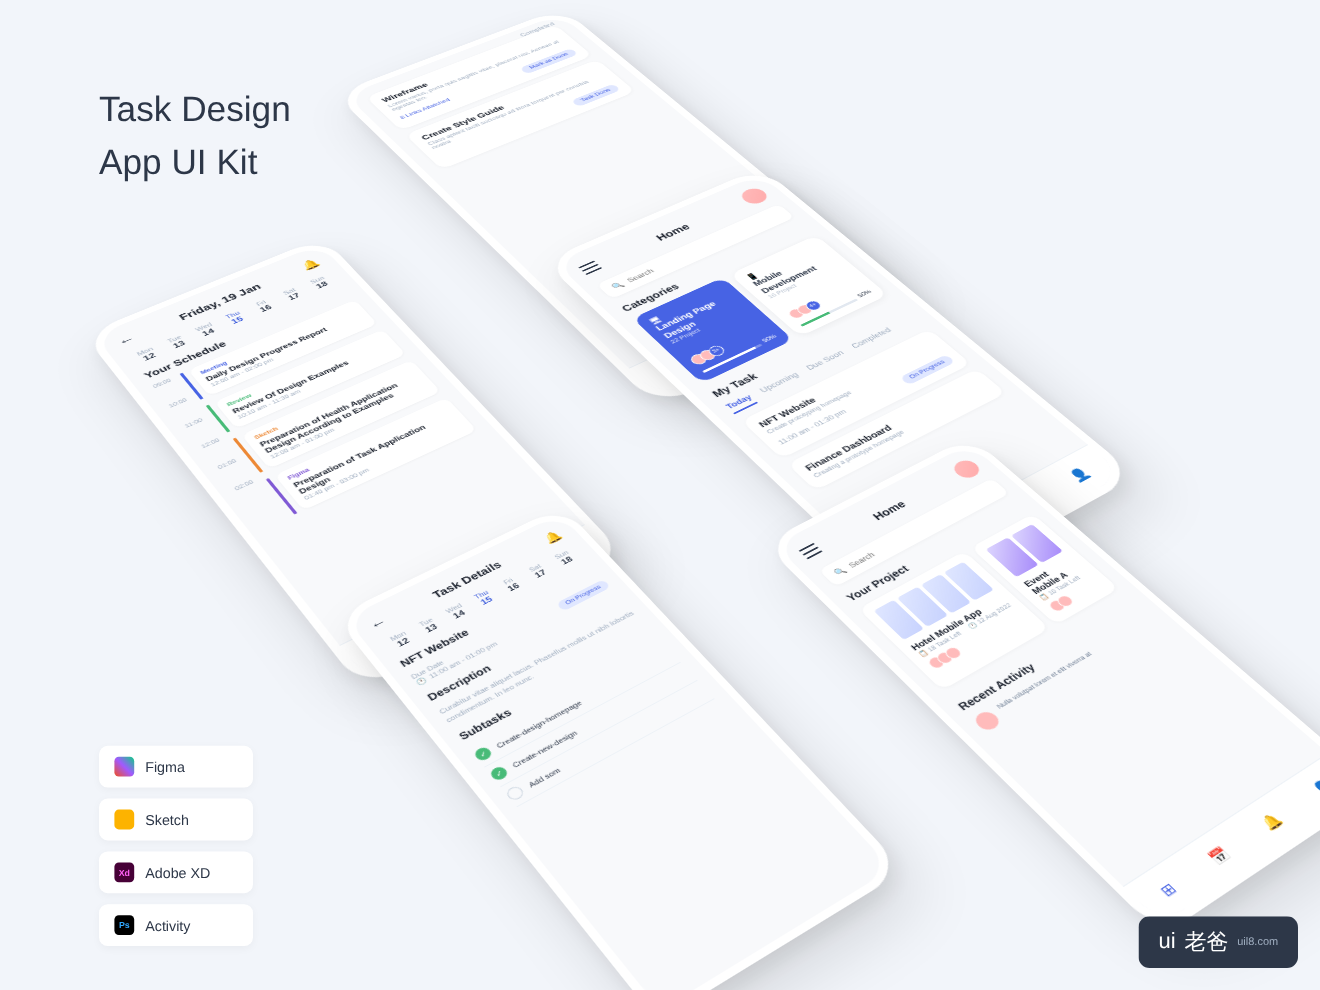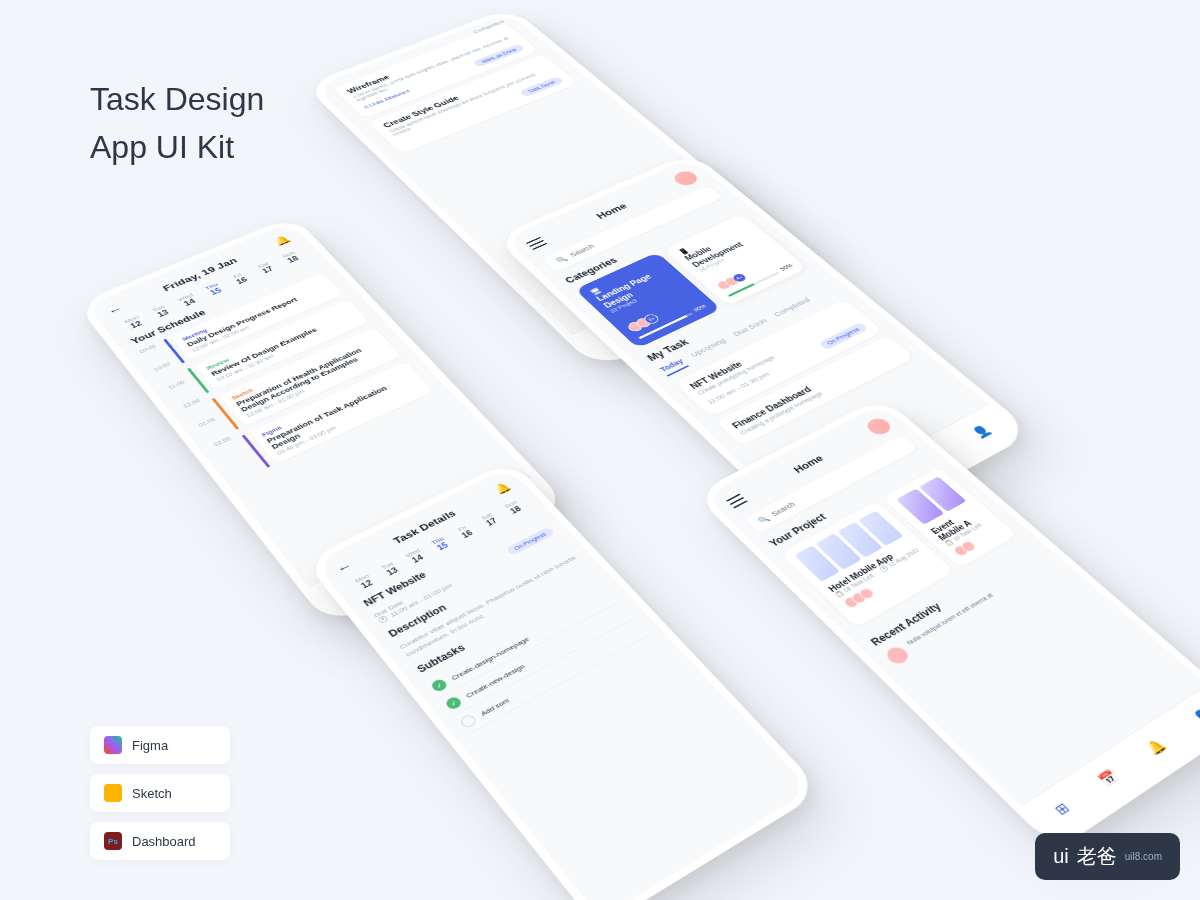--- a/index.html
+++ b/index.html
@@ -8,21 +8,21 @@
 .title-block { position: absolute; top: 75px; left: 90px; z-index: 10; }
 .title-block h1 { font-size: 32px; font-weight: 500; color: #2d3748; line-height: 1.5; }
 
 .tools { position: absolute; bottom: 40px; left: 90px; display: flex; flex-direction: column; gap: 10px; z-index: 10; }
 .tool-badge { background: #fff; border-radius: 8px; padding: 10px 14px; display: flex; align-items: center; gap: 10px; box-shadow: 0 2px 8px rgba(0,0,0,0.04); width: 140px; }
 .tool-icon { width: 18px; height: 18px; border-radius: 4px; display: flex; align-items: center; justify-content: center; }
 .tool-label { font-size: 13px; color: #2d3748; font-weight: 500; }
 .figma-i { background: linear-gradient(45deg,#f24e1e,#a259ff,#0acf83); }
 .sketch-i { background: #fdb300; }
 .xd-i { background: #470137; color: #ff61f6; font-size: 8px; font-weight: 700; }
-.ps-i { background: #7f1d1d; color: #31a8ff; font-size: 8px; font-weight: 700; }
+.ps-i { background: #000000; color: #31a8ff; font-size: 8px; font-weight: 700; }
 
 .watermark { position: absolute; bottom: 20px; right: 20px; background: #2d3748; color: #fff; padding: 10px 18px; border-radius: 10px; font-size: 20px; font-weight: 500; z-index: 20; display: flex; align-items: center; gap: 8px; }
 .watermark-sub { font-size: 10px; color: #a0aec0; }
 
 .stage { position: absolute; inset: 0; perspective: 2000px; }
 
 .phone { position: absolute; width: 260px; height: 540px; background: #f8f9fb; border-radius: 36px; box-shadow: 0 30px 60px rgba(0,0,0,0.12), 0 10px 20px rgba(0,0,0,0.08); border: 8px solid #fff; overflow: hidden; transform-style: preserve-3d; }
 .phone-inner { padding: 14px; font-size: 9px; color: #4a5568; height: 100%; overflow: hidden; }
 
 .p1 { transform: rotateX(45deg) rotateZ(-35deg); top: -100px; left: 420px; }
@@ -123,22 +123,26 @@
 <div class="tools">
   <div class="tool-badge">
       <span class="tool-icon figma-i"></span>
       <span class="tool-label">Figma</span>
     </div>
   <div class="tool-badge">
       <span class="tool-icon sketch-i"></span>
       <span class="tool-label">Sketch</span>
     </div>
   <div class="tool-badge">
+      <span class="tool-icon xd-i">Xd</span>
+      <span class="tool-label">Adobe XD</span>
+    </div>
+  <div class="tool-badge">
       <span class="tool-icon ps-i">Ps</span>
-      <span class="tool-label">Dashboard</span>
+      <span class="tool-label">Activity</span>
     </div>
 </div>
 
 <div class="watermark">
   <span>ui</span>
     <span>老爸</span>
   <div style="display:flex;flex-direction:column;">
       <span class="watermark-sub">uil8.com</span>
     </div>
 </div>

